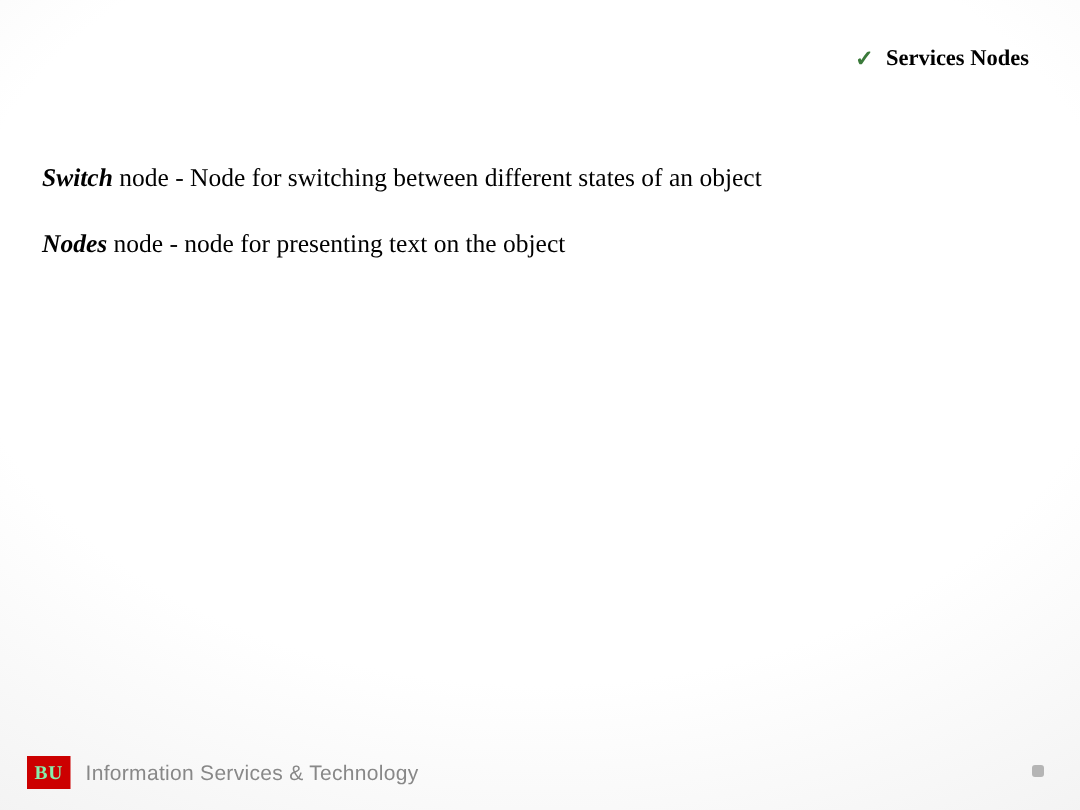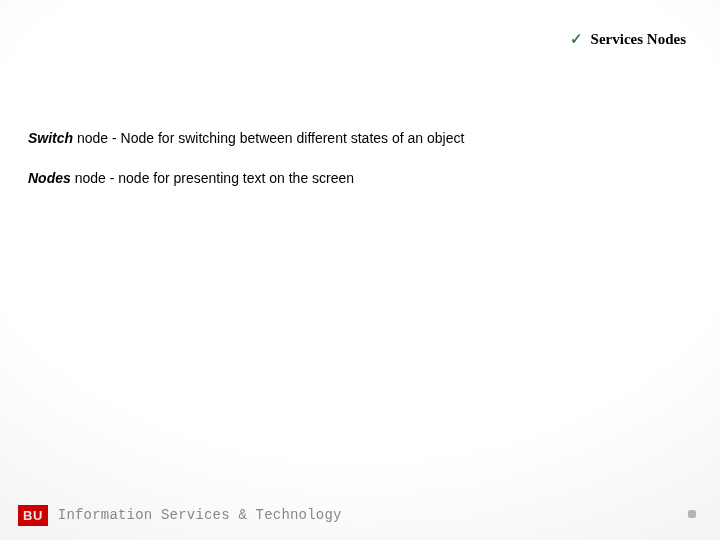--- a/index.html
+++ b/index.html
@@ -32,25 +32,24 @@
     color: #3a7a3a;
     font-size: 15px;
     margin-right: 8px;
     font-family: Arial, sans-serif;
   }
   .content {
     position: absolute;
     top: 108px;
     left: 28px;
     right: 28px;
-    font-family: Liberation Sans, sans-serif;
-    font-size: 14px;
+    font-family: Liberation Serif, serif;
+    font-size: 17px;
     color: #000;
     line-height: 1.3;
-    margin-top: 21px;
   }
   .content .row {
     margin-bottom: 22px;
   }
   .content .b {
     font-weight: bold;
     font-style: italic;
   }
   .footer {
     position: absolute;
@@ -61,30 +60,30 @@
     display: flex;
     align-items: center;
     justify-content: space-between;
   }
   .brand {
     display: flex;
     align-items: center;
   }
   .bu-box {
     background: #cc0000;
-    color: #e5e5e5;
-    font-family: Liberation Sans, sans-serif;
+    color: #86efac;
+    font-family: Liberation Serif, serif;
     font-weight: bold;
     font-size: 13px;
     padding: 3px 5px;
     letter-spacing: 0.5px;
     margin-right: 10px;
   }
   .ist {
-    font-family: Liberation Mono, monospace;
+    font-family: Liberation Sans, sans-serif;
     font-size: 14px;
     color: #888888;
     letter-spacing: 0.2px;
   }
   .corner-mark {
     width: 8px;
     height: 8px;
     background: #b5b5b5;
     border-radius: 2px;
     margin-right: 6px;
@@ -99,21 +98,21 @@
   <div class="header">
     <span class="checkmark">✓</span>
     <span>Services Nodes</span>
   </div>
 
   <div class="content">
     <div class="row">
       <span class="b">Switch</span><span> node</span><span>  </span><span>- Node for switching between different states of an object</span>
     </div>
     <div class="row">
-      <span class="b">Nodes</span><span> node </span><span>- node for presenting text on the screen</span>
+      <span class="b">Nodes</span><span> node </span><span>- node for presenting text on the object</span>
     </div>
   </div>
 
   <div class="footer">
     <div class="brand">
       <div class="bu-box">BU</div>
       <div class="ist">Information Services &amp; Technology</div>
     </div>
     <div class="corner-mark"></div>
   </div>

